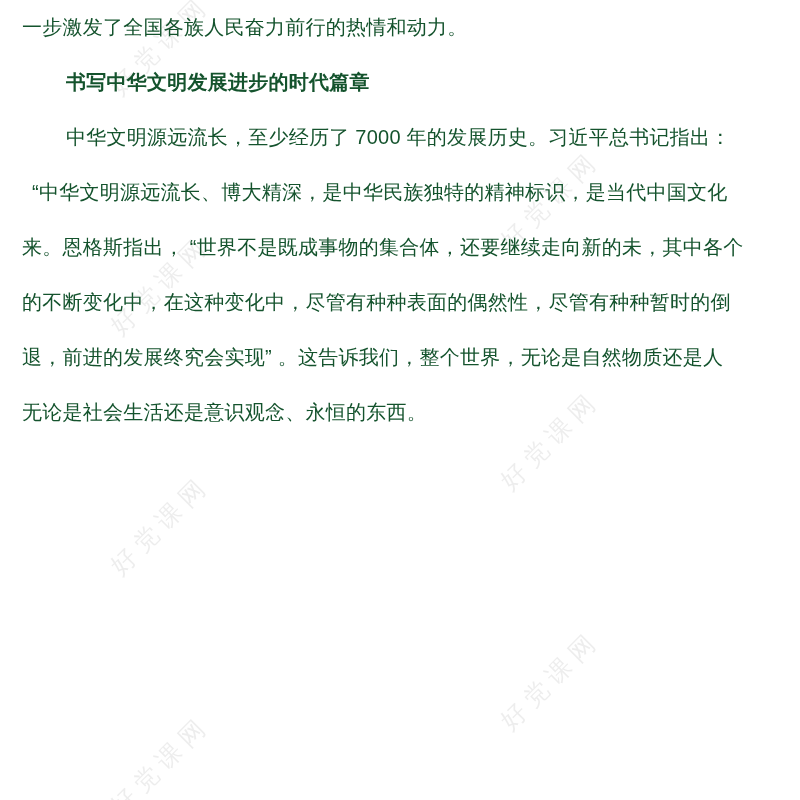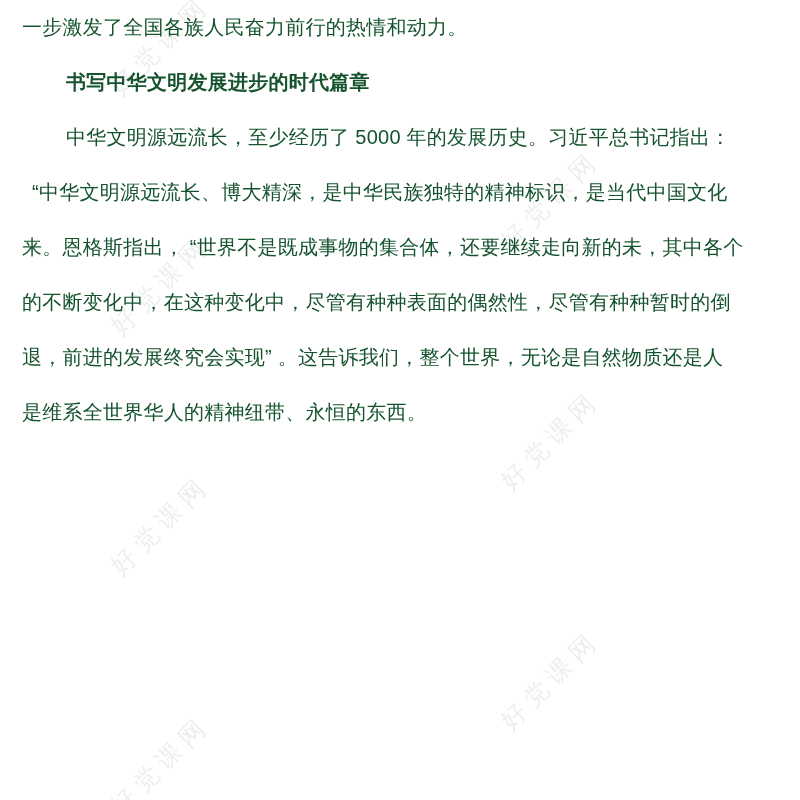--- a/index.html
+++ b/index.html
@@ -71,21 +71,21 @@
     <span class="wm">好党课网</span>
     <span class="wm">好党课网</span>
     <span class="wm">好党课网</span>
     <span class="wm">好党课网</span>
     <span class="wm">好党课网</span>
   </div>
 
   <div class="content">
     <div class="line">一步激发了全国各族人民奋力前行的热情和动力。</div>
     <div class="line heading indent">书写中华文明发展进步的时代篇章</div>
-    <div class="line indent">中华文明源远流长，至少经历了 5000 年的发展历史。习近平总书记指出：</div>
+    <div class="line indent">中华文明源远流长，至少经历了 7000 年的发展历史。习近平总书记指出：</div>
     <div class="line quote-hang">“中华文明源远流长、博大精深，是中华民族独特的精神标识，是当代中国文化</div>
     <div class="line">来。恩格斯指出， “世界不是既成事物的集合体，还要继续走向新的未，其中各个</div>
     <div class="line">的不断变化中，在这种变化中，尽管有种种表面的偶然性，尽管有种种暂时的倒</div>
     <div class="line">退，前进的发展终究会实现” 。这告诉我们，整个世界，无论是自然物质还是人</div>
-    <div class="line">是维系全世界华人的精神纽带、永恒的东西。</div>
+    <div class="line">无论是社会生活还是意识观念、永恒的东西。</div>
   </div>
 
 </div>
 
 </body></html>

